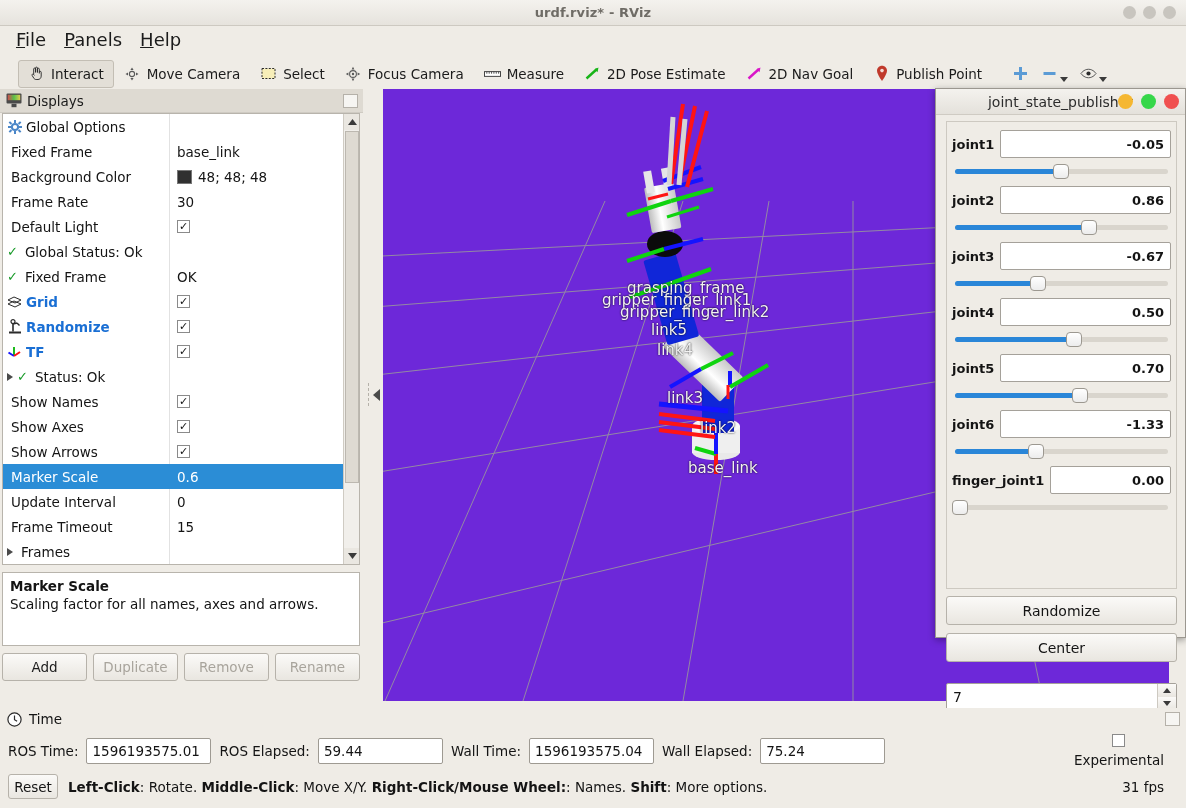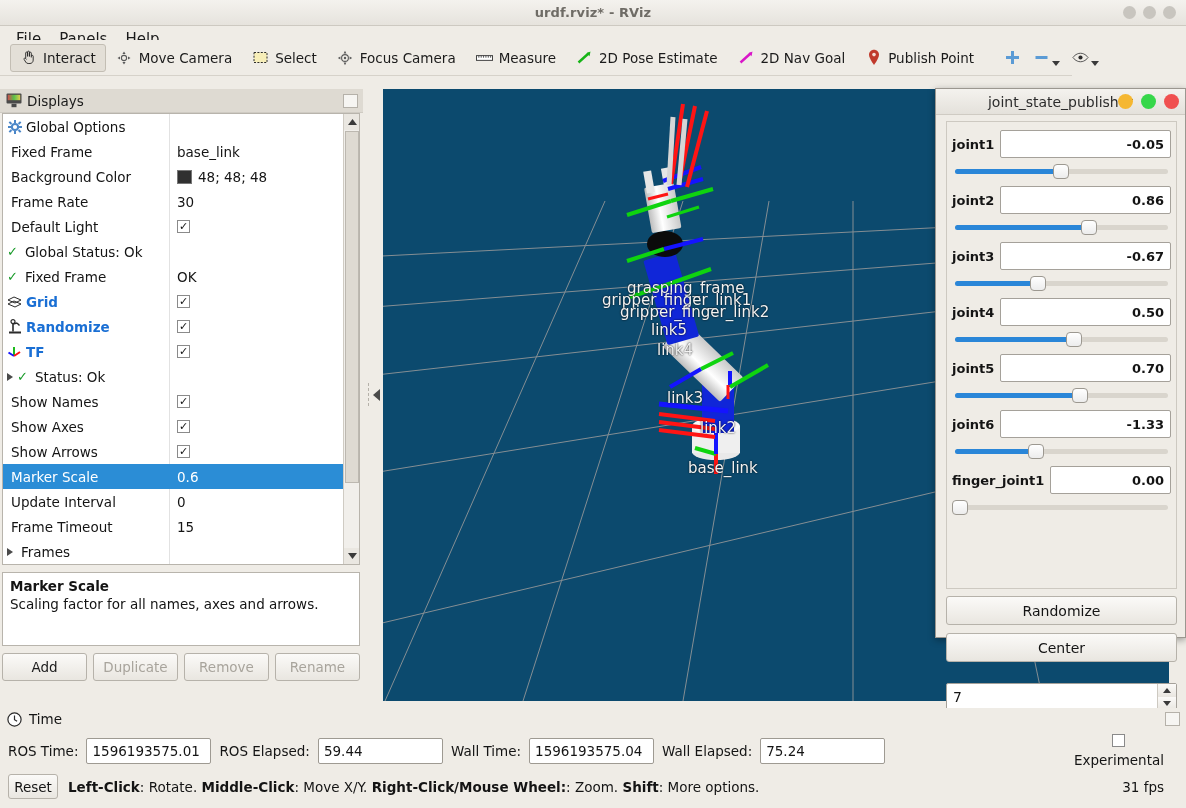--- a/index.html
+++ b/index.html
@@ -23,28 +23,28 @@
   }
   .titlebar .title { font-size:13px; color:#6f6c66; letter-spacing:0.1px;font-weight:bold; }
   .win-btns { position:absolute; right:10px; top:6px; display:flex; gap:7px; }
   .win-btns .dot { width:13px; height:13px; border-radius:50%; background:#c8c5bf; }
 
   
   .menubar {
     position:absolute; left:0; top:26px; width:1186px; height:26px;
     background:#efece6; display:flex; align-items:center; padding-left:8px; gap:2px;
   }
-  .menubar .mi { padding:3px 8px; font-size:15px; color:#1b1b1b; }
+  .menubar .mi { padding:3px 8px; font-size:18px; color:#1b1b1b; }
   .menubar .mi u { text-decoration: underline; }
 
   
   .toolbar {
-    position:absolute; left:0; top:40px; width:1072px; height:36px;
+    position:absolute; left:0; top:56px; width:1072px; height:36px;
     background:#efece6; border-bottom:1px solid #d6d2ca;
-    display:flex; align-items:center; padding-left:8px;
+    display:flex; align-items:center; padding-left:16px;
   }
   .tb-grip { width:8px; height:22px; margin-right:2px;
     background-image: radial-gradient(#b9b5ad 1px, transparent 1px);
     background-size: 3px 4px; background-position: 2px 2px; background-repeat: repeat-y; }
   .tb-btn {
     display:flex; align-items:center; gap:6px; height:28px;
     padding:0 9px; border-radius:3px; font-size:13.5px; color:#1b1b1b;
     border:1px solid transparent; white-space:nowrap;
   }
   .tb-btn.active { background:#e3dfd7; border:1px solid #c3beb4; }
@@ -112,21 +112,21 @@
   .splitter-v { position:absolute; left:363px; top:89px; width:20px; height:612px; background:#efece6;
                 display:flex; align-items:center; justify-content:center; }
   .sp-dots { width:3px; height:26px; background-image:radial-gradient(#b5b1a9 1px,transparent 1px);
              background-size:3px 5px; }
   .sp-arrow { width:0;height:0;border-top:6px solid transparent;border-bottom:6px solid transparent;
               border-right:7px solid #4a4a4a; margin-left:3px;}
 
   
   .view3d {
     position:absolute; left:383px; top:89px; width:786px; height:612px;
-    background:#0c4a6e; overflow:hidden;
+    background:#6d28d9; overflow:hidden;
   }
   .grid-svg { position:absolute; left:0; top:0; }
   .lbl { position:absolute; color:#f2f2f2; font-size:15px; font-family:"DejaVu Sans",sans-serif;
          white-space:nowrap; text-shadow:0 0 2px #000; }
 
   
   .timepanel { position:absolute; left:0; top:708px; width:1186px; height:100px; background:#efece6; }
   .time-head { height:22px; display:flex; align-items:center; gap:6px; padding:0 6px; }
   .time-head .ptitle { font-size:13.5px; }
   .time-row { display:flex; align-items:center; gap:8px; padding:4px 8px 0 8px; }
@@ -768,19 +768,19 @@
 
       <span class="expbox" style="margin-left:auto;padding-right:14px;flex-direction:column;">
         <span class="chk"></span>
         <span>Experimental</span>
       </span>
     </div>
 
     <div class="status-row">
       <span class="reset-btn">Reset</span>
       <span class="hint">
-        <b>Left-Click</b><span>: Rotate. </span><b>Middle-Click</b><span>: Move X/Y. </span><b>Right-Click/Mouse Wheel:</b><span>: Zoom. </span><b>Shift</b><span>: More options.</span>
+        <b>Left-Click</b><span>: Rotate. </span><b>Middle-Click</b><span>: Move X/Y. </span><b>Right-Click/Mouse Wheel:</b><span>: Names. </span><b>Shift</b><span>: More options.</span>
       </span>
       <span class="fps">31 fps</span>
     </div>
   </div>
 
 </div>
 
 </body></html>

